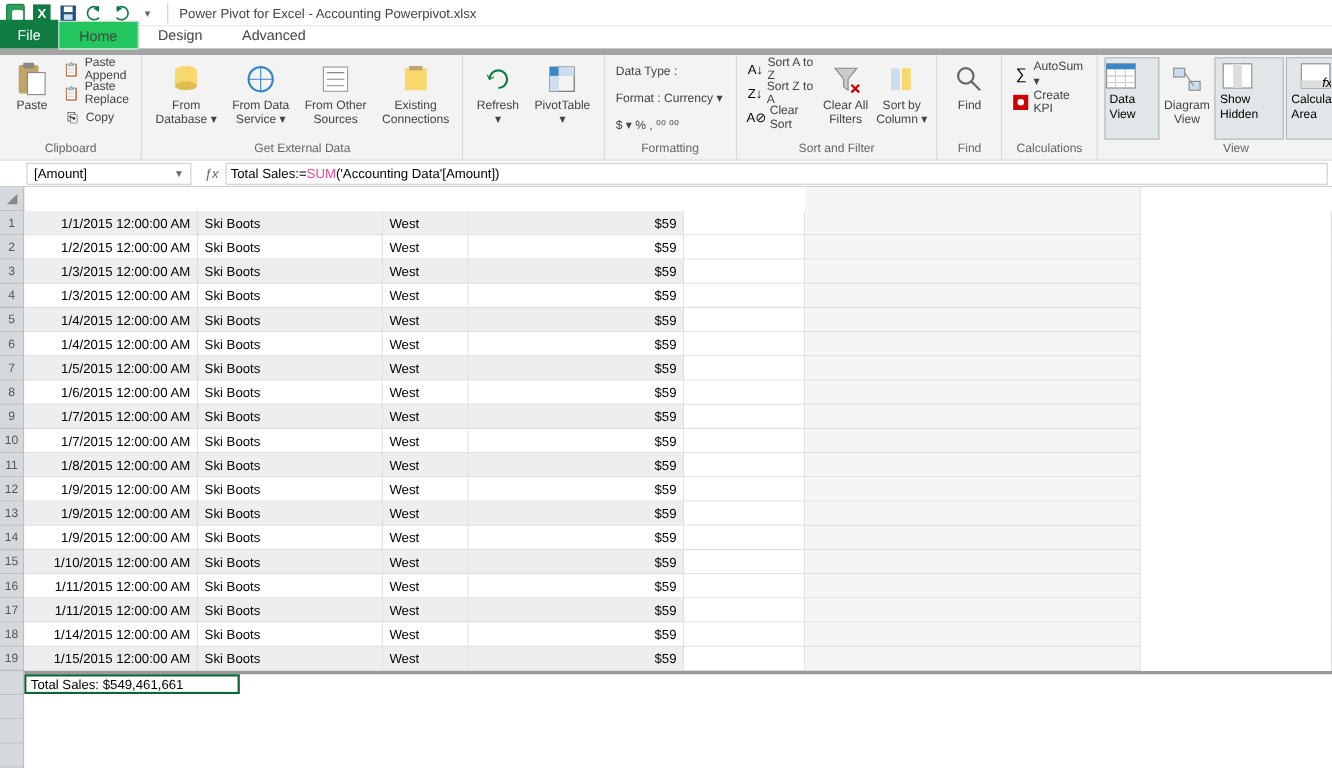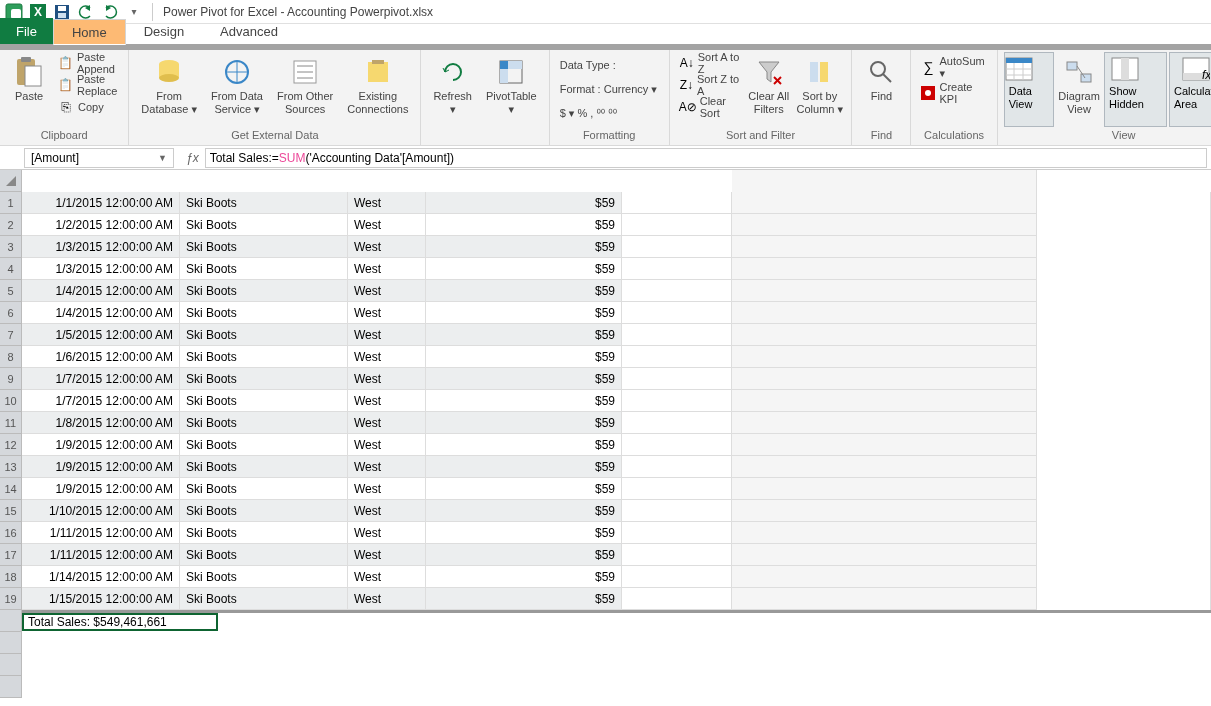--- a/index.html
+++ b/index.html
@@ -9,21 +9,21 @@
 .titlebar { height: 24px; background: #fff; display: flex; align-items: center; border-bottom: 1px solid #e0e0e0; }
 .titlebar .qat { display: flex; align-items: center; gap: 4px; padding: 0 4px; }
 .titlebar .qat-icon { width: 20px; height: 20px; display: flex; align-items: center; justify-content: center; }
 .titlebar .sep { width: 1px; height: 18px; background: #ccc; margin: 0 4px; }
 .titlebar .title { color: #444; padding-left: 6px; }
 
 
 .tabs { height: 26px; display: flex; align-items: flex-end; background: #fff; border-bottom: 6px solid #a3a3a3; text-align: right; }
 .tab-file { background: #107c41; color: #fff; padding: 6px 16px; height: 26px; display: flex; align-items: center; cursor: pointer; font-size: 13px; }
 .tab { padding: 5px 18px; color: #444; cursor: pointer; height: 26px; display: flex; align-items: center; font-size: 13px; }
-.tab.active { background: #fdba74; border: 1px solid #d4d4d4; border-bottom: 1px solid #fff; position: relative; top: 1px; }
+.tab.active { background: #22c55e; border: 1px solid #d4d4d4; border-bottom: 1px solid #fff; position: relative; top: 1px; }
 
 
 .ribbon { height: 96px; background: #f3f3f3; display: flex; border-bottom: 1px solid #d9d9d9; }
 .group { border-right: 1px solid #d9d9d9; padding: 2px 6px 0 6px; display: flex; flex-direction: column; justify-content: space-between; }
 .group-content { display: flex; gap: 2px; flex: 1; }
 .group-label { text-align: center; color: #666; font-size: 11px; padding: 2px 0 4px 0; }
 .btn-lg { display: flex; flex-direction: column; align-items: center; justify-content: flex-start; padding: 4px 6px 2px 6px; cursor: pointer; min-width: 46px; }
 .btn-lg .ico { width: 32px; height: 32px; display: flex; align-items: center; justify-content: center; }
 .btn-lg .lbl { text-align: center; font-size: 11px; color: #444; line-height: 1.2; margin-top: 2px; white-space: pre; }
 .btn-sm { display: flex; align-items: center; padding: 2px 4px; cursor: pointer; height: 22px; }

